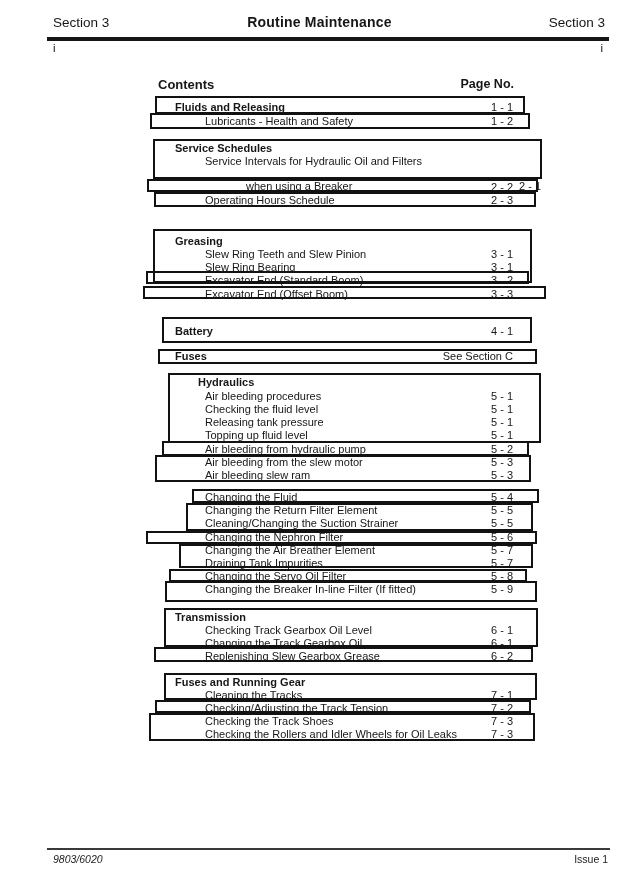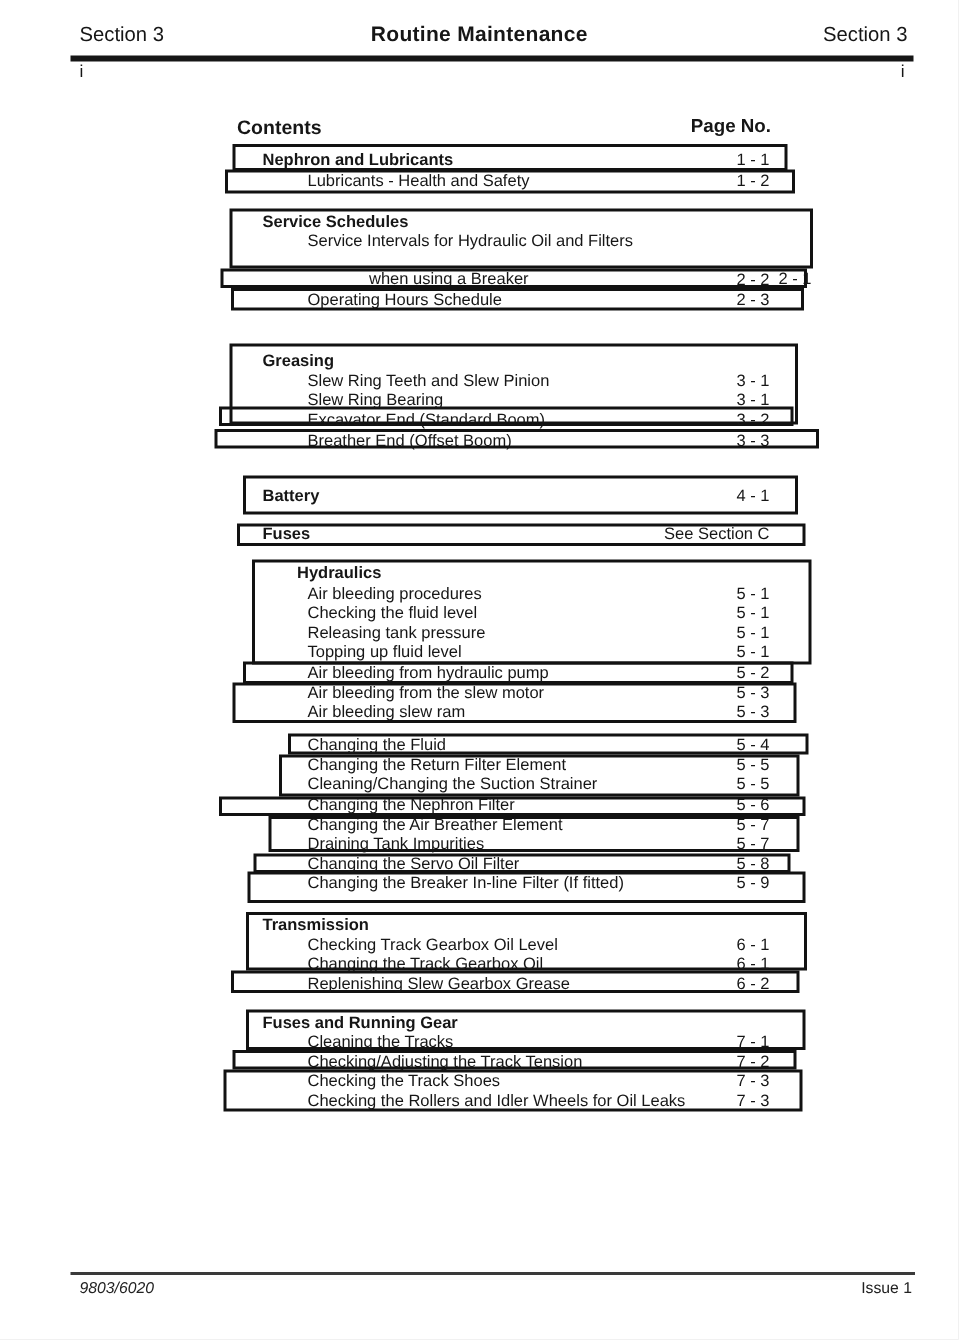--- a/index.html
+++ b/index.html
@@ -86,32 +86,32 @@
       <div class="rev-box" style="left: 186px; top: 503px; width: 347px; height: 28px;"></div>
       <div class="rev-box" style="left: 146px; top: 531px; width: 391px; height: 13px;"></div>
       <div class="rev-box" style="left: 179px; top: 544px; width: 354px; height: 24px;"></div>
       <div class="rev-box" style="left: 169px; top: 569px; width: 358px; height: 13px;"></div>
       <div class="rev-box" style="left: 165px; top: 581px; width: 372px; height: 21px;"></div>
       <div class="rev-box" style="left: 164px; top: 608px; width: 374px; height: 39px;"></div>
       <div class="rev-box" style="left: 154px; top: 647px; width: 379px; height: 15px;"></div>
       <div class="rev-box" style="left: 164px; top: 673px; width: 373px; height: 27px;"></div>
       <div class="rev-box" style="left: 155px; top: 700px; width: 376px; height: 13px;"></div>
       <div class="rev-box" style="left: 149px; top: 713px; width: 386px; height: 28px;"></div>
-      <div class="toc-row section" style="left: 175px; top: 101px; width: 338px;"><span>Nephron and Lubricants</span><span class="pageno">1 - 1</span></div>
+      <div class="toc-row section" style="left: 175px; top: 101px; width: 338px;"><span>Fluids and Releasing</span><span class="pageno">1 - 1</span></div>
       <div class="toc-row item" style="left: 205px; top: 115px; width: 308px;"><span>Lubricants - Health and Safety</span><span class="pageno">1 - 2</span></div>
       <div class="toc-row section" style="left: 175px; top: 142px; width: 338px;"><span>Service Schedules</span></div>
       <div class="toc-row item" style="left: 205px; top: 155px; width: 308px;"><span>Service Intervals for Hydraulic Oil and Filters</span></div>
       <div class="toc-row sub" style="left: 218px; top: 180px; width: 295px; margin-left: 28px;"><span>when using a Breaker</span><span class="pageno">2 - 1</span></div>
       <div class="toc-row item" style="left: 205px; top: 181px; width: 308px;"><span class="pageno">2 - 2</span></div>
       <div class="toc-row item" style="left: 205px; top: 194px; width: 308px;"><span>Operating Hours Schedule</span><span class="pageno">2 - 3</span></div>
       <div class="toc-row section" style="left: 175px; top: 235px; width: 338px;"><span>Greasing</span></div>
       <div class="toc-row item" style="left: 205px; top: 248px; width: 308px;"><span>Slew Ring Teeth and Slew Pinion</span><span class="pageno">3 - 1</span></div>
       <div class="toc-row item" style="left: 205px; top: 261px; width: 308px;"><span>Slew Ring Bearing</span><span class="pageno">3 - 1</span></div>
       <div class="toc-row item" style="left: 205px; top: 274px; width: 308px;"><span>Excavator End (Standard Boom)</span><span class="pageno">3 - 2</span></div>
-      <div class="toc-row item" style="left: 205px; top: 288px; width: 308px;"><span>Breather End (Offset Boom)</span><span class="pageno">3 - 3</span></div>
+      <div class="toc-row item" style="left: 205px; top: 288px; width: 308px;"><span>Excavator End (Offset Boom)</span><span class="pageno">3 - 3</span></div>
       <div class="toc-row section" style="left: 175px; top: 325px; width: 338px;"><span>Battery</span><span class="pageno">4 - 1</span></div>
       <div class="toc-row section" style="left: 175px; top: 350px; width: 338px;"><span>Fuses</span><span class="pageno">See Section C</span></div>
       <div class="toc-row section" style="left: 175px; top: 376px; width: 338px; padding-left: 23px;"><span>Hydraulics</span></div>
       <div class="toc-row item" style="left: 205px; top: 390px; width: 308px;"><span>Air bleeding procedures</span><span class="pageno">5 - 1</span></div>
       <div class="toc-row item" style="left: 205px; top: 403px; width: 308px;"><span>Checking the fluid level</span><span class="pageno">5 - 1</span></div>
       <div class="toc-row item" style="left: 205px; top: 416px; width: 308px;"><span>Releasing tank pressure</span><span class="pageno">5 - 1</span></div>
       <div class="toc-row item" style="left: 205px; top: 429px; width: 308px;"><span>Topping up fluid level</span><span class="pageno">5 - 1</span></div>
       <div class="toc-row item" style="left: 205px; top: 443px; width: 308px;"><span>Air bleeding from hydraulic pump</span><span class="pageno">5 - 2</span></div>
       <div class="toc-row item" style="left: 205px; top: 456px; width: 308px;"><span>Air bleeding from the slew motor</span><span class="pageno">5 - 3</span></div>
       <div class="toc-row item" style="left: 205px; top: 469px; width: 308px;"><span>Air bleeding slew ram</span><span class="pageno">5 - 3</span></div>

